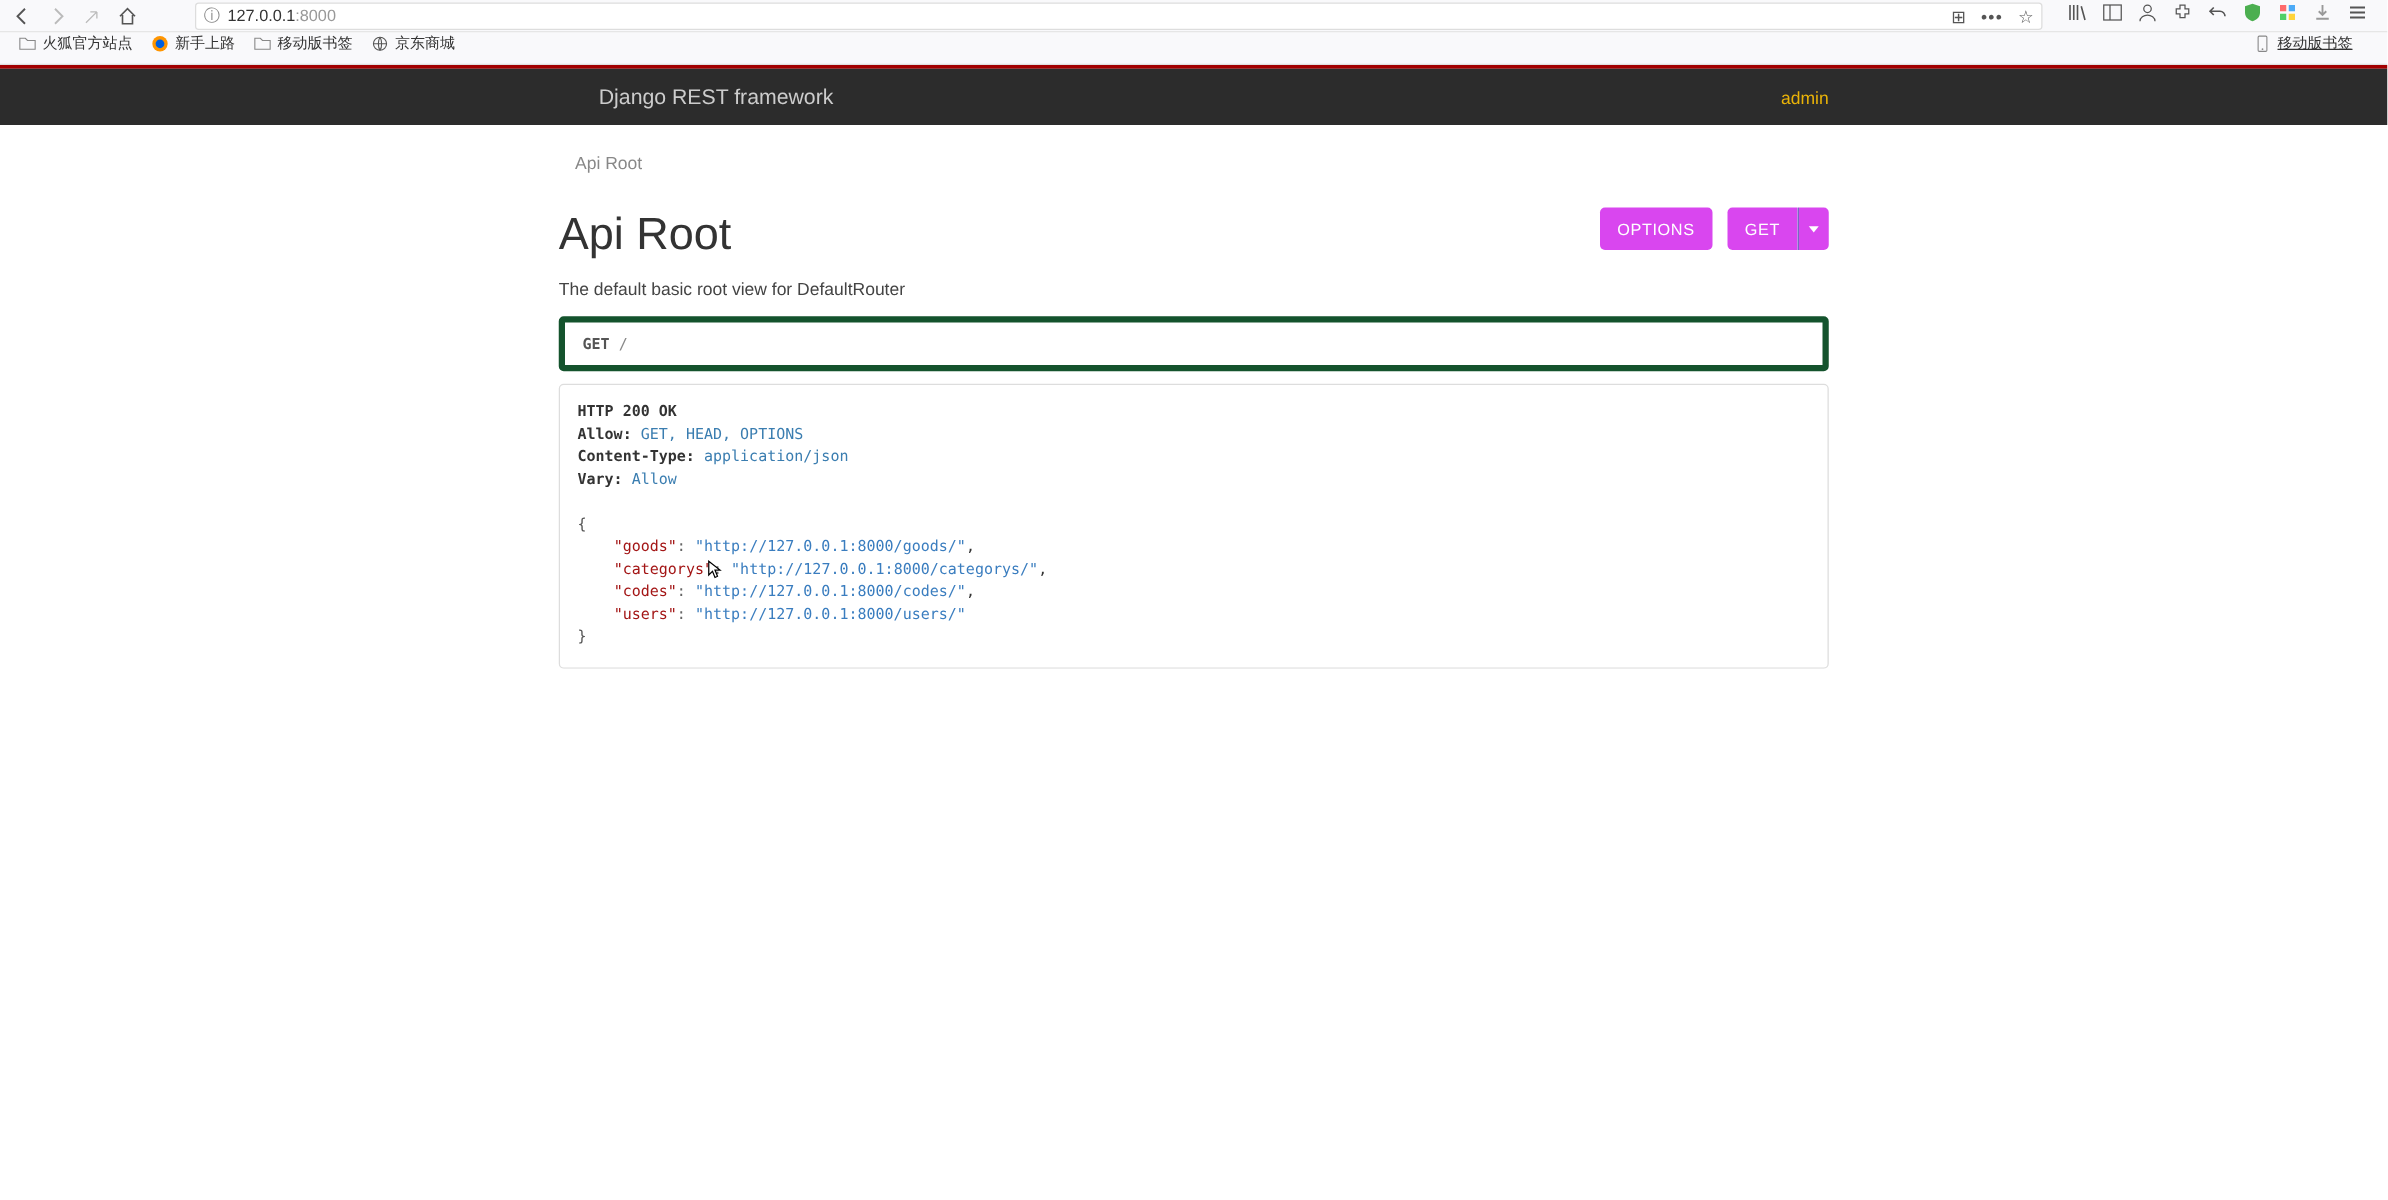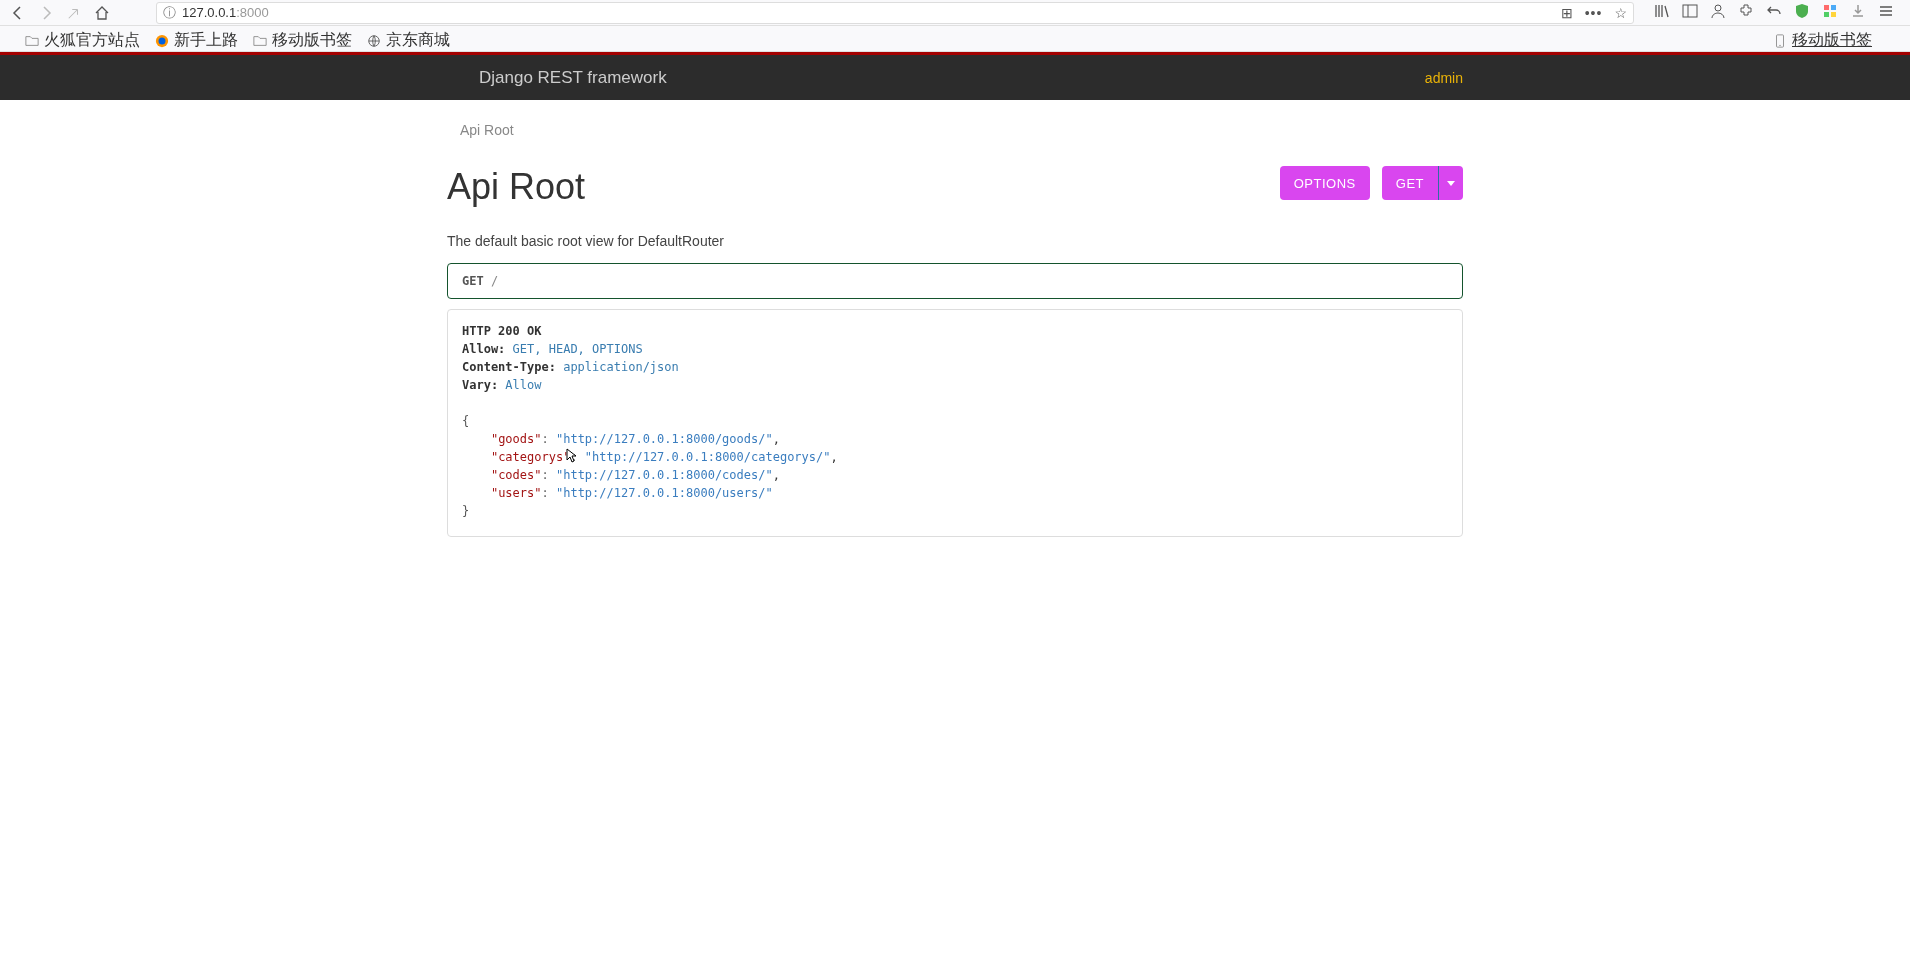--- a/index.html
+++ b/index.html
@@ -11,21 +11,21 @@
     .nav-btn.disabled { color: #bbb; }
     .url-bar { flex: 1; display: flex; align-items: center; height: 22px; margin: 0 8px 0 40px; background: #fff; border: 1px solid #ddd; border-radius: 3px; padding: 0 6px; font-size: 13px; }
     .url-bar .info-icon { color: #888; margin-right: 6px; font-size: 13px; }
     .url-host { color: #333; }
     .url-port { color: #999; }
     .url-actions { display: flex; align-items: center; gap: 12px; margin-left: auto; color: #555; font-size: 14px; }
     .toolbar-right { display: flex; align-items: center; gap: 12px; padding: 0 12px; color: #555; }
     .toolbar-right svg, .toolbar-right span { cursor: pointer; }
     
     
-    .bookmarks-bar { display: flex; align-items: flex-end; height: 26px; padding: 0 24px; background: #f9f9fb; border-bottom: 1px solid #e0e0e0; font-size: 16px; color: #333; }
+    .bookmarks-bar { display: flex; align-items: flex-start; height: 26px; padding: 0 14px; background: #f9f9fb; border-bottom: 1px solid #e0e0e0; font-size: 12px; color: #333; }
     .bookmark-item { display: flex; align-items: center; margin-right: 14px; cursor: pointer; }
     .bookmark-item .bm-icon { width: 16px; height: 16px; margin-right: 4px; display: flex; align-items: center; justify-content: center; }
     .folder-ico { color: #888; }
     .bookmarks-right { margin-left: auto; display: flex; align-items: center; text-decoration: underline; }
     
     
     .red-line { height: 3px; background: #a30000; }
     
     
     .drf-navbar { background: #2c2c2c; height: 45px; display: flex; align-items: center; }
@@ -38,23 +38,23 @@
     .breadcrumb { padding: 10px 13px; font-size: 14px; color: #888; }
     .page-header { display: flex; align-items: flex-start; margin-top: 18px; }
     .page-title { font-size: 36px; font-weight: 500; color: #333; }
     .header-buttons { margin-left: auto; display: flex; gap: 12px; }
     .btn { display: inline-flex; align-items: center; justify-content: center; height: 34px; padding: 0 14px; background: #d946ef; color: #fff; font-size: 13px; font-weight: 400; letter-spacing: 0.5px; border: none; border-radius: 4px; cursor: pointer; }
     .btn-group { display: flex; }
     .btn-group .btn:first-child { border-top-right-radius: 0; border-bottom-right-radius: 0; }
     .btn-group .btn:last-child { border-top-left-radius: 0; border-bottom-left-radius: 0; border-left: 1px solid #2e6da4; padding: 0 8px; }
     .caret { width: 0; height: 0; border-left: 4px solid transparent; border-right: 4px solid transparent; border-top: 5px solid #fff; }
     
-    .description { margin-top: 25px; font-size: 14px; color: #444; }
-    
-    .request-box { margin-top: 14px; border: 1px solid #14532d; border-radius: 4px; padding: 10px 14px; font-family: Consolas, Monaco, monospace; font-size: 12px; color: #555; }
+    .description { margin-top: 15px; font-size: 14px; color: #444; }
+    
+    .request-box { margin-top: 14px; border: 5px solid #14532d; border-radius: 4px; padding: 10px 14px; font-family: Consolas, Monaco, monospace; font-size: 12px; color: #555; }
     .request-box .method { font-weight: bold; }
     .request-box .path { color: #888; }
     
     .response-box { margin-top: 10px; border: 1px solid #ddd; border-radius: 4px; padding: 12px 14px 16px; font-family: Consolas, Monaco, monospace; font-size: 12px; line-height: 1.5; color: #333; white-space: pre; }
     .resp-status { font-weight: bold; }
     .resp-hkey { font-weight: bold; }
     .resp-hval { color: #3a7db0; }
     .jbrace { color: #555; }
     .jkey { color: #a31515; }
     .jcolon { color: #666; }

